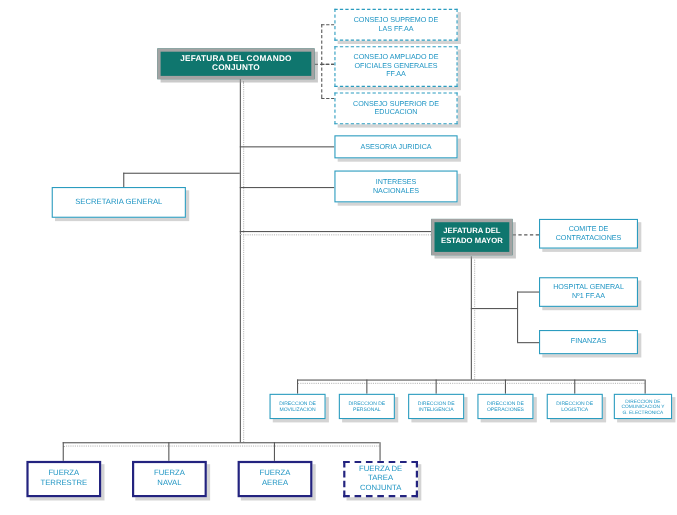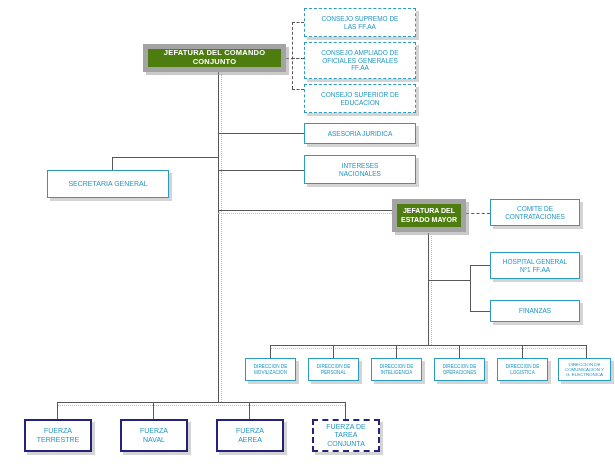--- a/index.html
+++ b/index.html
@@ -43,22 +43,22 @@
     box-shadow: 3px 3px 0 rgba(160,160,160,0.45);
   }
   
   .node.teal-dash {
     border: 1px dashed #2b9cbf;
     color: #2196c4;
     box-shadow: 3px 3px 0 rgba(160,160,160,0.45);
   }
   
   .node.navy {
-    background: #4d7c0f;
-    border: 5px solid #a3a3a3;
+    background: #0f766e;
+    border: 3px solid #a3a3a3;
     color: #ffffff;
     box-shadow: 3px 3px 0 rgba(150,150,150,0.5);
     font-weight: bold;
   }
   
   .node.force {
     border: 2px solid #23237f;
     color: #2196c4;
     box-shadow: 3px 3px 0 rgba(160,160,160,0.45);
   }

